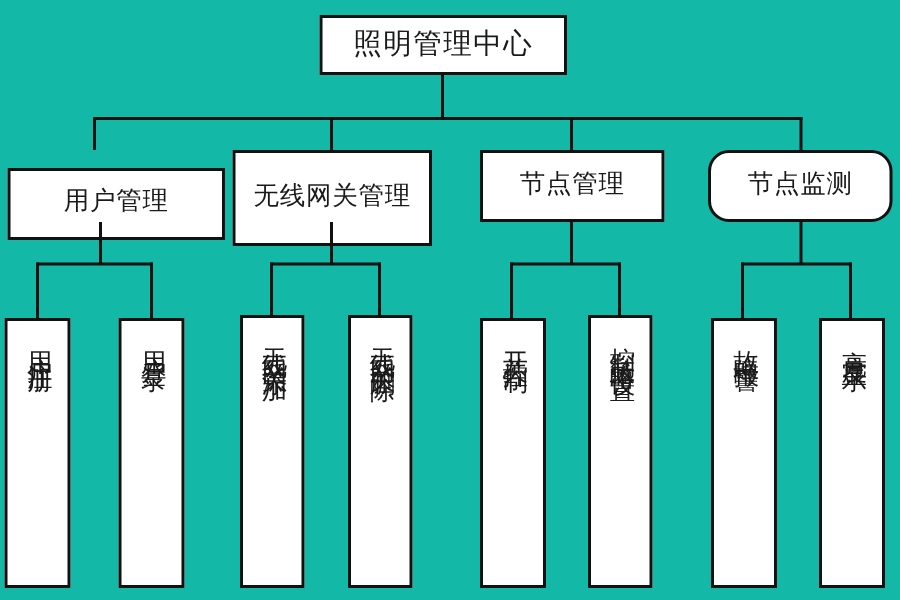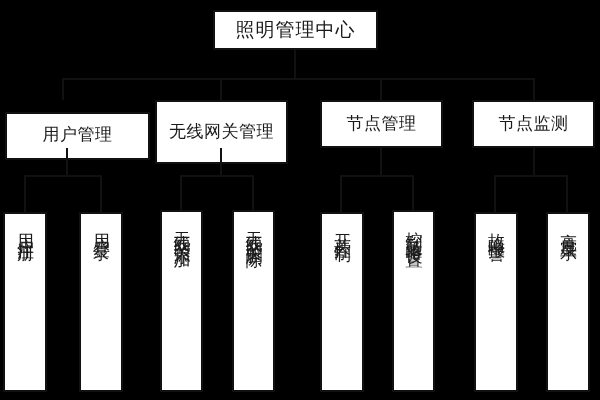--- a/index.html
+++ b/index.html
@@ -4,21 +4,21 @@
 <style>
   html, body {
     margin: 0;
     padding: 0;
     background: #ffffff;
   }
   #canvas {
     position: relative;
     width: 600px;
     height: 400px;
-    background: #000000;
+    background: #14b8a6;
     overflow: hidden;
     font-family: "DejaVu Sans", "Liberation Sans", sans-serif;
   }
   .node {
     position: absolute;
     box-sizing: border-box;
     border: 2px solid #111111;
     background: #ffffff;
     display: flex;
     align-items: center;
@@ -65,21 +65,21 @@
   <div class="line line-v" style="left:220px; top:78px; height:22px;"></div>
   <div class="line line-v" style="left:380px; top:78px; height:22px;"></div>
   <div class="line line-v" style="left:533px; top:78px; height:22px;"></div>
 
   <div class="node node-l2" style="left:5px; top:112px; width:145px; height:48px;font-family:Liberation Mono, monospace;">用户管理</div>
 
   <div class="node node-l2" style="left:155px; top:100px; width:133px; height:64px;">无线网关管理</div>
 
   <div class="node node-l2" style="left:320px; top:100px; width:123px; height:48px;">节点管理</div>
 
-  <div class="node node-l2" style="left:472px; top:100px; width:123px; height:48px;">节点监测</div>
+  <div class="node node-l2" style="left:472px; top:100px; width:123px; height:48px;border-radius:14px;">节点监测</div>
 
   <div class="line line-v" style="left:66px; top:148px; height:28px;"></div>
   <div class="line line-h" style="left:24px; top:175px; width:78px;"></div>
   <div class="line line-v" style="left:24px; top:175px; height:37px;"></div>
   <div class="line line-v" style="left:100px; top:175px; height:37px;"></div>
 
   <div class="line line-v" style="left:220px; top:148px; height:28px;"></div>
   <div class="line line-h" style="left:180px; top:175px; width:74px;"></div>
   <div class="line line-v" style="left:180px; top:175px; height:35px;"></div>
   <div class="line line-v" style="left:252px; top:175px; height:35px;"></div>

